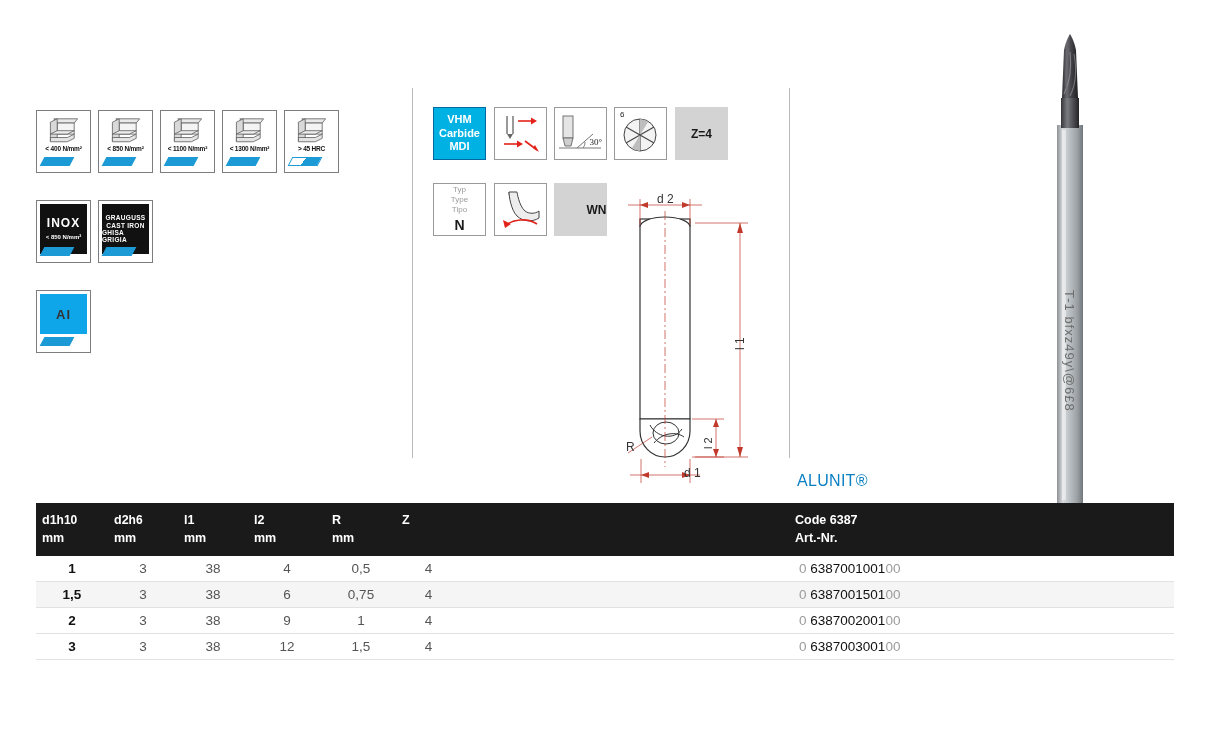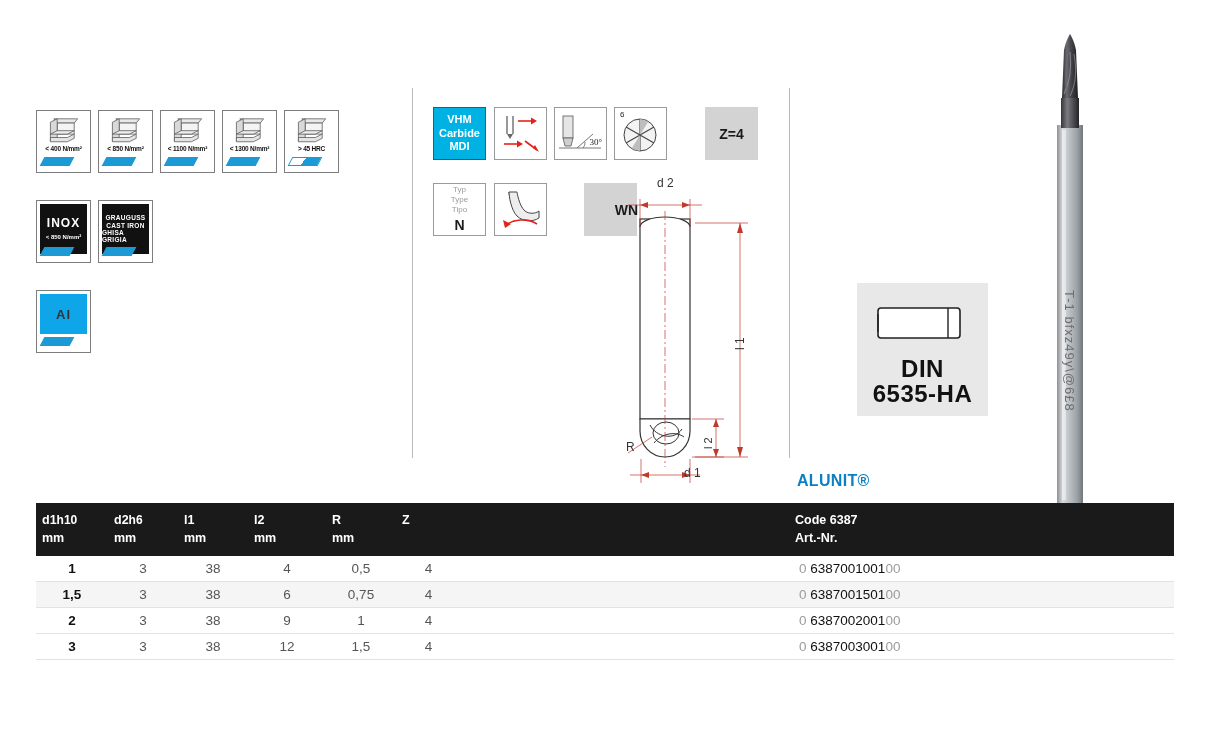--- a/index.html
+++ b/index.html
@@ -78,41 +78,41 @@
     position:absolute;box-sizing:border-box;border:1px solid #9a9a9a;background:#fff;
   }
   .tile.vhm{
     background:#00b2e3;border:1px solid #0369a1;
     display:flex;flex-direction:column;align-items:center;justify-content:center;
     color:#fff;font-weight:bold;font-size:11px;line-height:1.25;
   }
   .tile.grey{
     background:#d3d3d3;border:1px solid #d3d3d3;
     display:flex;align-items:center;justify-content:center;
-    font-weight:bold;font-size:14px;color:#1a1a1a;margin-left:30px;
+    font-weight:bold;font-size:12px;color:#1a1a1a;
   }
   .tile.typ{
     display:flex;flex-direction:column;align-items:center;justify-content:center;
     color:#9a9a9a;font-size:8px;line-height:1.25;
   }
   .tile.typ .n{font-size:14px;font-weight:bold;color:#1a1a1a;margin-top:2px;}
 
   
   .din-box{
     position:absolute;background:#e8e8e8;
     display:flex;flex-direction:column;align-items:center;justify-content:flex-end;
     padding-bottom:10px;box-sizing:border-box;
   }
   .din-box .din-txt{
     font-size:24px;font-weight:bold;color:#111;text-align:center;line-height:1.05;
     letter-spacing:0.5px;
   }
 
   .alunit{
-    position:absolute;color:#0a7fc2;font-weight:bold;font-size:16px;letter-spacing:0.3px;
+    position:absolute;color:#0a7fc2;font-weight:normal;font-size:16px;letter-spacing:0.3px;
   }
 
   
   .lbl{position:absolute;font-size:12px;color:#333;}
   .lbl.rot{transform:rotate(-90deg);transform-origin:left top;}
 
   
   .tool-label{
     position:absolute;color:#6d6d6d;font-size:13px;letter-spacing:1px;
     transform:rotate(90deg);transform-origin:left top;white-space:nowrap;
@@ -335,37 +335,26 @@
 
     <line x1="41" y1="284" x2="41" y2="308" stroke="#c0392b" stroke-width="0.7"></line>
     <line x1="90" y1="284" x2="90" y2="308" stroke="#c0392b" stroke-width="0.7"></line>
     <line x1="30" y1="300" x2="100" y2="300" stroke="#c0392b" stroke-width="0.7"></line>
     <path d="M41 300 L49 297 L49 303 Z" fill="#c0392b"></path>
     <path d="M90 300 L82 297 L82 303 Z" fill="#c0392b"></path>
 
     <line x1="28" y1="278" x2="52" y2="262" stroke="#c0392b" stroke-width="0.7"></line>
   </svg>
 
-  <div class="lbl" style="left:657px;top:176px;">d 2</div>
+  <div class="lbl" style="left:657px;top:192px;">d 2</div>
   <div class="lbl" style="left:684px;top:466px;">d 1</div>
   <div class="lbl rot" style="left:733px;top:350px;">l 1</div>
   <div class="lbl rot" style="left:702px;top:449px;font-size:11px;">l 2</div>
   <div class="lbl" style="left:626px;top:440px;">R</div>
 
-  <div class="din-box" style="left:857px;top:283px;width:131px;height:133px;">
-    <svg width="110" height="50" viewBox="0 0 110 50" style="margin-bottom:8px;">
-      <rect x="10" y="10" width="82" height="30" rx="3" fill="#ffffff" stroke="#222" stroke-width="1.6"></rect>
-      <line x1="80" y1="10" x2="80" y2="40" stroke="#222" stroke-width="1.4"></line>
-      <path d="M10 16 L10 34" stroke="#222" stroke-width="1.4"></path>
-    </svg>
-    <div class="din-txt">
-      <div>DIN</div>
-      <div>6535-HA</div>
-    </div>
-  </div>
 
   <div class="alunit" style="left:797px;top:472px;">ALUNIT®</div>
 
   <svg style="position:absolute;left:1040px;top:30px;" width="60" height="480" viewBox="0 0 60 480">
     <defs>
       <linearGradient id="shankGrad" x1="0" y1="0" x2="1" y2="0">
         <stop offset="0%" stop-color="#8c9094"></stop>
         <stop offset="22%" stop-color="#d8dcdf"></stop>
         <stop offset="50%" stop-color="#b9bec2"></stop>
         <stop offset="78%" stop-color="#9aa0a4"></stop>

